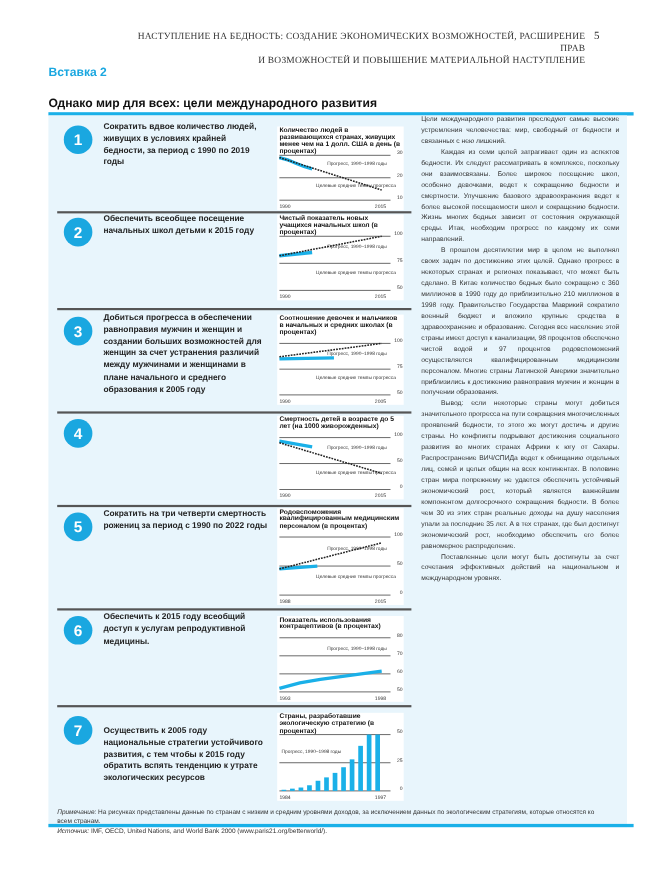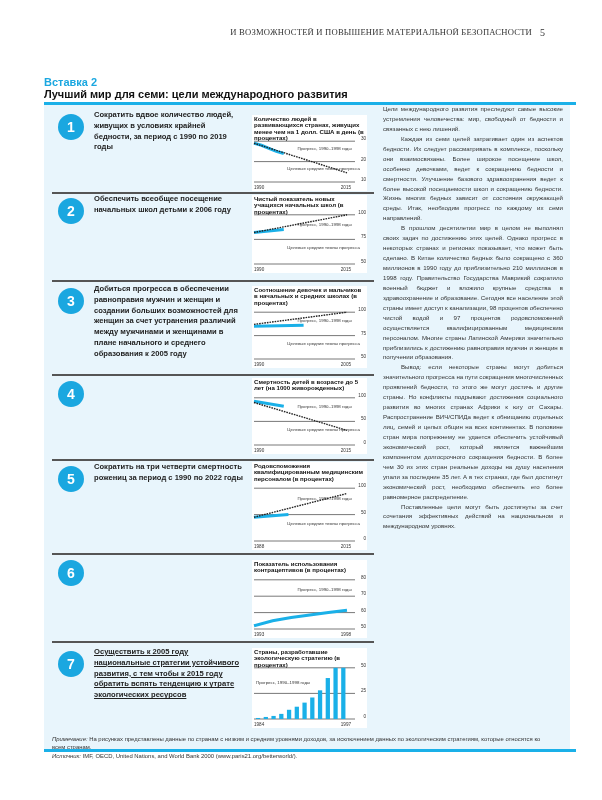--- a/index.html
+++ b/index.html
@@ -1,19 +1,19 @@
 <!DOCTYPE html>
 <html><head>
 <meta charset="utf-8">
 <style>
   html, body { margin: 0; padding: 0; background: #ffffff; }
   body { width: 602px; height: 800px; position: relative; overflow: hidden; font-family: "Liberation Sans", sans-serif; color: #1a1a1a; }
   .running-head { position: absolute; left: 110px; top: 27px; width: 422px; text-align: right; font-family: "Liberation Serif", serif; font-size: 8.6px; letter-spacing: 0.2px; line-height: 11px; color: #333; }
   .page-num { position: absolute; left: 540px; top: 27px; font-family: "Liberation Serif", serif; font-size: 10px; color: #333; }
-  .box-label { position: absolute; left: 44px; top: 76px; font-size: 11px; font-weight: bold; color: #1aa7e0; }
+  .box-label { position: absolute; left: 44px; top: 60px; font-size: 11px; font-weight: bold; color: #1aa7e0; }
   .box-title { position: absolute; left: 44px; top: 88px; font-size: 11px; font-weight: bold; color: #111; }
   .title-rule { position: absolute; left: 44px; top: 102px; width: 532px; height: 3px; background: #1ab0e8; }
   .panel { position: absolute; left: 44px; top: 105px; width: 526px; height: 647px; background: #e8f5fc; }
   .bottom-rule { position: absolute; left: 44px; top: 749px; width: 532px; height: 3px; background: #1ab0e8; }
   .goal { position: absolute; left: 44px; width: 330px; }
   .goal-sep { position: absolute; left: 52px; width: 322px; height: 2px; background: #555; }
   .badge { position: absolute; left: 14px; width: 26px; height: 26px; border-radius: 50%; background: #1aa7e0; color: #fff; font-weight: bold; font-size: 14px; text-align: center; line-height: 26px; }
   .goal-text { position: absolute; left: 50px; width: 150px; font-size: 7.6px; font-weight: bold; line-height: 10.8px; color: #222; }
   .chart { position: absolute; left: 208px; width: 115px; background: #ffffff; }
   .chart-title { position: absolute; left: 2px; top: 1px; width: 110px; font-size: 6.1px; font-weight: bold; line-height: 6.4px; color: #111; }
@@ -23,26 +23,27 @@
   .right-col { position: absolute; left: 383px; top: 104px; width: 180px; font-size: 6.15px; line-height: 9.93px; color: #333; text-align: justify; }
   .right-col p { margin: 0; }
   .right-col p.indent { text-indent: 18px; }
   .note { position: absolute; left: 52px; top: 735px; width: 500px; font-size: 5.9px; line-height: 8.3px; color: #333; }
   .note em { font-style: italic; }
 </style>
 </head>
 <body>
 
 <div class="running-head">
-  <div>И ВОЗМОЖНОСТЕЙ И ПОВЫШЕНИЕ МАТЕРИАЛЬНОЙ БЕЗОПАСНОСТИ</div>
+  <div>НАСТУПЛЕНИЕ НА БЕДНОСТЬ: СОЗДАНИЕ ЭКОНОМИЧЕСКИХ ВОЗМОЖНОСТЕЙ, РАСШИРЕНИЕ ПРАВ</div>
+  <div>И ВОЗМОЖНОСТЕЙ И ПОВЫШЕНИЕ МАТЕРИАЛЬНОЙ НАСТУПЛЕНИЕ</div>
 </div>
 <div class="page-num">5</div>
 
 <div class="box-label">Вставка 2</div>
-<div class="box-title">Лучший мир для семи: цели международного развития</div>
+<div class="box-title">Однако мир для всех: цели международного развития</div>
 <div class="title-rule"></div>
 <div class="panel"></div>
 
 <div id="goals">
     <div class="goal" style="top: 110px; height: 78px;">
       <div class="badge" style="top: 4px;">1</div>
       <div class="goal-text" style="top: 0px;">Сократить вдвое количество людей, живущих в условиях крайней бедности, за период с 1990 по 2019 годы</div>
       <div class="chart" style="top: 5px; height: 76px;">
         <div class="chart-title">Количество людей в развивающихся странах, живущих менее чем на 1 долл. США в день (в процентах)</div>
         <svg width="115" height="76">
@@ -57,21 +58,21 @@
           <polyline points="2,28.240000000000002 9.440000000000001,30.28 16.880000000000003,33.34 24.32,36.400000000000006 31.76,38.440000000000005" fill="none" stroke="#1ab0e8" stroke-width="3" stroke-dasharray="none"></polyline>
           <polyline points="2,28.240000000000002 95,57.82" fill="none" stroke="#222" stroke-width="1.4" stroke-dasharray="1.6,1"></polyline>
           <text x="45.45" y="35.176" class="annot">Прогресс, 1990–1998 годы</text>
           <text x="35.349999999999994" y="54.76" class="annot">Целевые средние темпы прогресса</text>
         </svg>
       </div>
     </div>
     <div class="goal-sep" style="top: 192px;"></div>
     <div class="goal" style="top: 194px; height: 80px;">
       <div class="badge" style="top: 4px;">2</div>
-      <div class="goal-text" style="top: 0px;">Обеспечить всеобщее посещение начальных школ детьми к 2006 году</div>
+      <div class="goal-text" style="top: 0px;">Обеспечить всеобщее посещение начальных школ детьми к 2015 году</div>
       <div class="chart" style="top: 1px; height: 78px;">
         <div class="chart-title">Чистый показатель новых учащихся начальных школ (в процентах)</div>
         <svg width="115" height="78">
           <line x1="2" x2="103" y1="19.799999999999997" y2="19.799999999999997" stroke="#555" stroke-width="0.8"></line>
           <text x="114" y="18.799999999999997" text-anchor="end" class="axis-text">100</text>
           <line x1="2" x2="103" y1="44.4" y2="44.4" stroke="#555" stroke-width="0.8"></line>
           <text x="114" y="43.4" text-anchor="end" class="axis-text">75</text>
           <line x1="2" x2="103" y1="69" y2="69" stroke="#555" stroke-width="0.8"></line>
           <text x="114" y="68" text-anchor="end" class="axis-text">50</text>
           <text x="2" y="76" class="axis-text">1990</text>
@@ -144,20 +145,21 @@
           <polyline points="2,55.24 36.44444444444444,52.6" fill="none" stroke="#1ab0e8" stroke-width="3" stroke-dasharray="none"></polyline>
           <polyline points="2,55.24 95,31.480000000000004" fill="none" stroke="#222" stroke-width="1.4" stroke-dasharray="1.6,1"></polyline>
           <text x="45.45" y="37.816" class="annot">Прогресс, 1990–1998 годы</text>
           <text x="35.349999999999994" y="63.16" class="annot">Целевые средние темпы прогресса</text>
         </svg>
       </div>
     </div>
     <div class="goal-sep" style="top: 553px;"></div>
     <div class="goal" style="top: 556px; height: 82px;">
       <div class="badge" style="top: 4px;">6</div>
+      <div class="goal-text" style="top: 0px;">Обеспечить к 2015 году всеобщий доступ к услугам репродуктивной медицины.</div>
       <div class="chart" style="top: 4px; height: 78px;">
         <div class="chart-title">Показатель использования контрацептивов (в процентах)</div>
         <svg width="115" height="78">
           <line x1="2" x2="103" y1="19.799999999999997" y2="19.799999999999997" stroke="#555" stroke-width="0.8"></line>
           <text x="114" y="18.799999999999997" text-anchor="end" class="axis-text">80</text>
           <line x1="2" x2="103" y1="36.2" y2="36.2" stroke="#555" stroke-width="0.8"></line>
           <text x="114" y="35.2" text-anchor="end" class="axis-text">70</text>
           <line x1="2" x2="103" y1="52.6" y2="52.6" stroke="#555" stroke-width="0.8"></line>
           <text x="114" y="51.6" text-anchor="end" class="axis-text">60</text>
           <line x1="2" x2="103" y1="69" y2="69" stroke="#555" stroke-width="0.8"></line>
@@ -165,21 +167,21 @@
           <text x="2" y="76" class="axis-text">1993</text>
           <text x="99" y="76" text-anchor="end" class="axis-text">1998</text>
           <polyline points="2,65.72 20.6,60.8 39.2,57.519999999999996 57.8,55.06 76.4,52.6 95,50.14" fill="none" stroke="#1ab0e8" stroke-width="3" stroke-dasharray="none"></polyline>
           <text x="45.45" y="30.624000000000002" class="annot">Прогресс, 1990–1998 годы</text>
         </svg>
       </div>
     </div>
     <div class="goal-sep" style="top: 641px;"></div>
     <div class="goal" style="top: 647px; height: 80px;">
       <div class="badge" style="top: 4px;">7</div>
-      <div class="goal-text" style="top: 0px; text-decoration: underline;">Осуществить к 2005 году национальные стратегии устойчивого развития, с тем чтобы к 2015 году обратить вспять тенденцию к утрате экологических ресурсов</div>
+      <div class="goal-text" style="top: 12px;">Осуществить к 2005 году национальные стратегии устойчивого развития, с тем чтобы к 2015 году обратить вспять тенденцию к утрате экологических ресурсов</div>
       <div class="chart" style="top: 1px; height: 80px;">
         <div class="chart-title">Страны, разработавшие экологическую стратегию (в процентах)</div>
         <svg width="115" height="80">
           <line x1="2" x2="103" y1="19.799999999999997" y2="19.799999999999997" stroke="#555" stroke-width="0.8"></line>
           <text x="114" y="18.799999999999997" text-anchor="end" class="axis-text">50</text>
           <line x1="2" x2="103" y1="45.4" y2="45.4" stroke="#555" stroke-width="0.8"></line>
           <text x="114" y="44.4" text-anchor="end" class="axis-text">25</text>
           <line x1="2" x2="103" y1="71" y2="71" stroke="#555" stroke-width="0.8"></line>
           <text x="114" y="70" text-anchor="end" class="axis-text">0</text>
           <text x="2" y="78" class="axis-text">1984</text>

